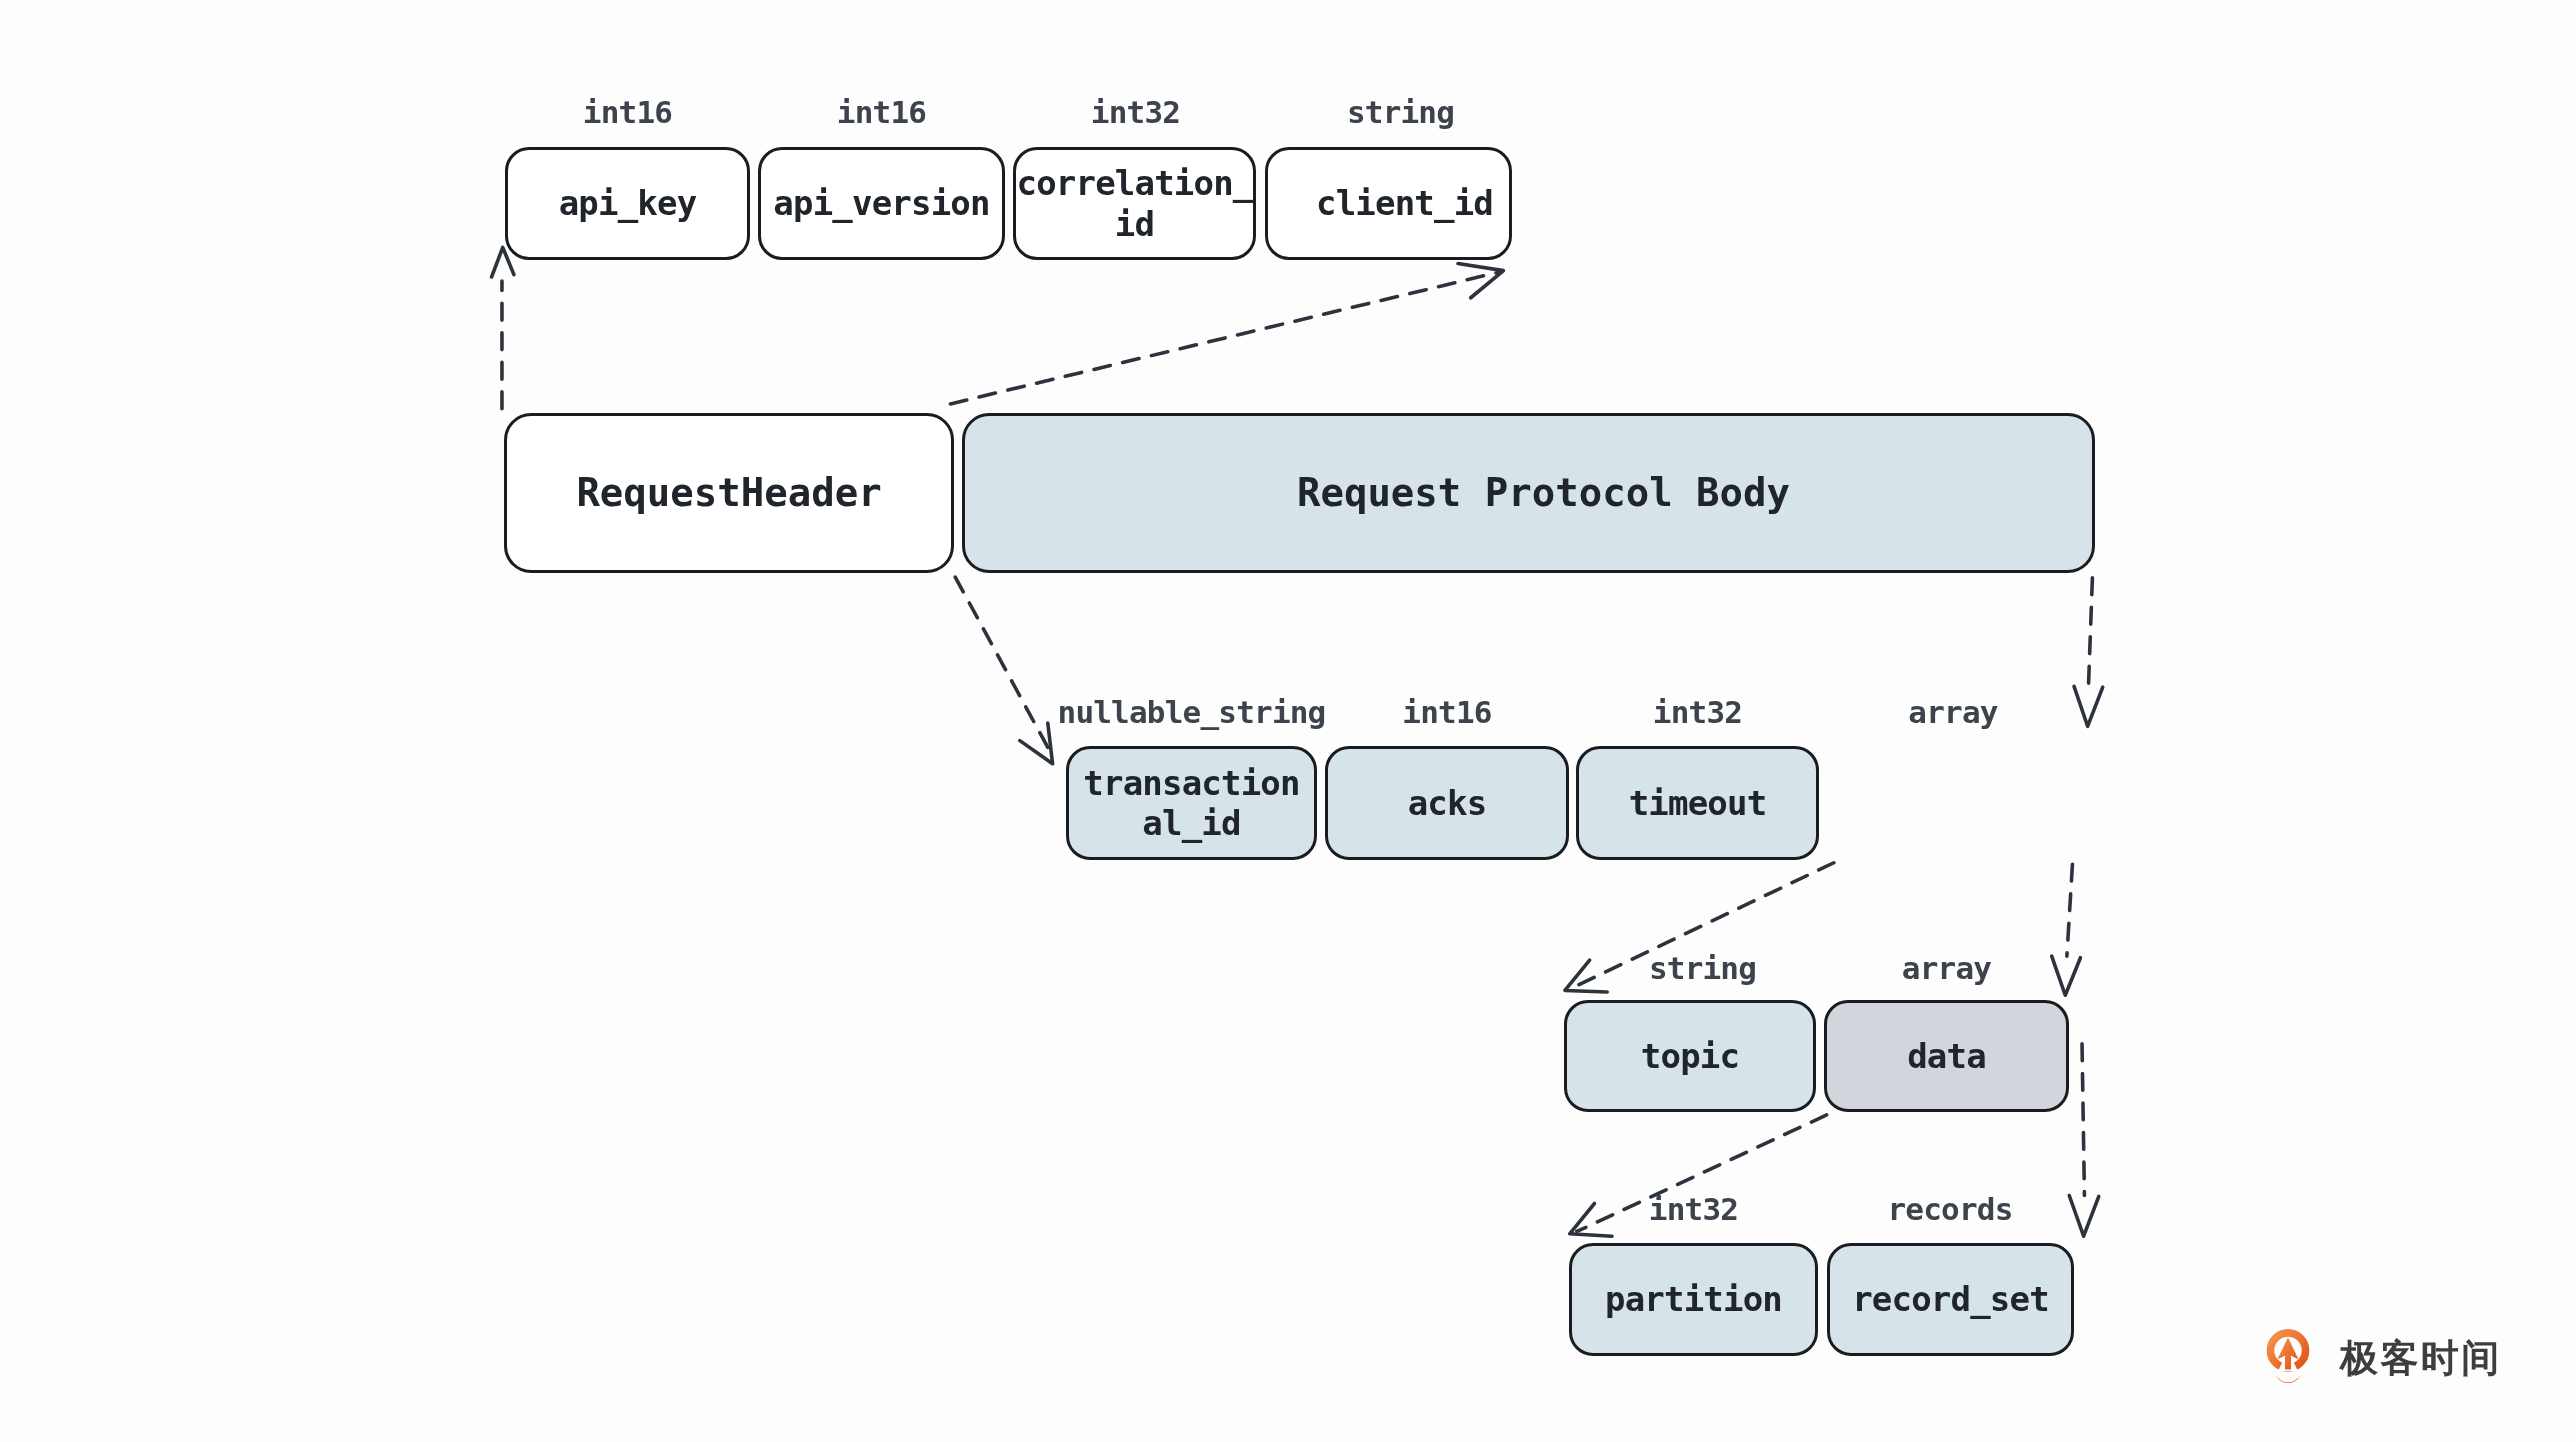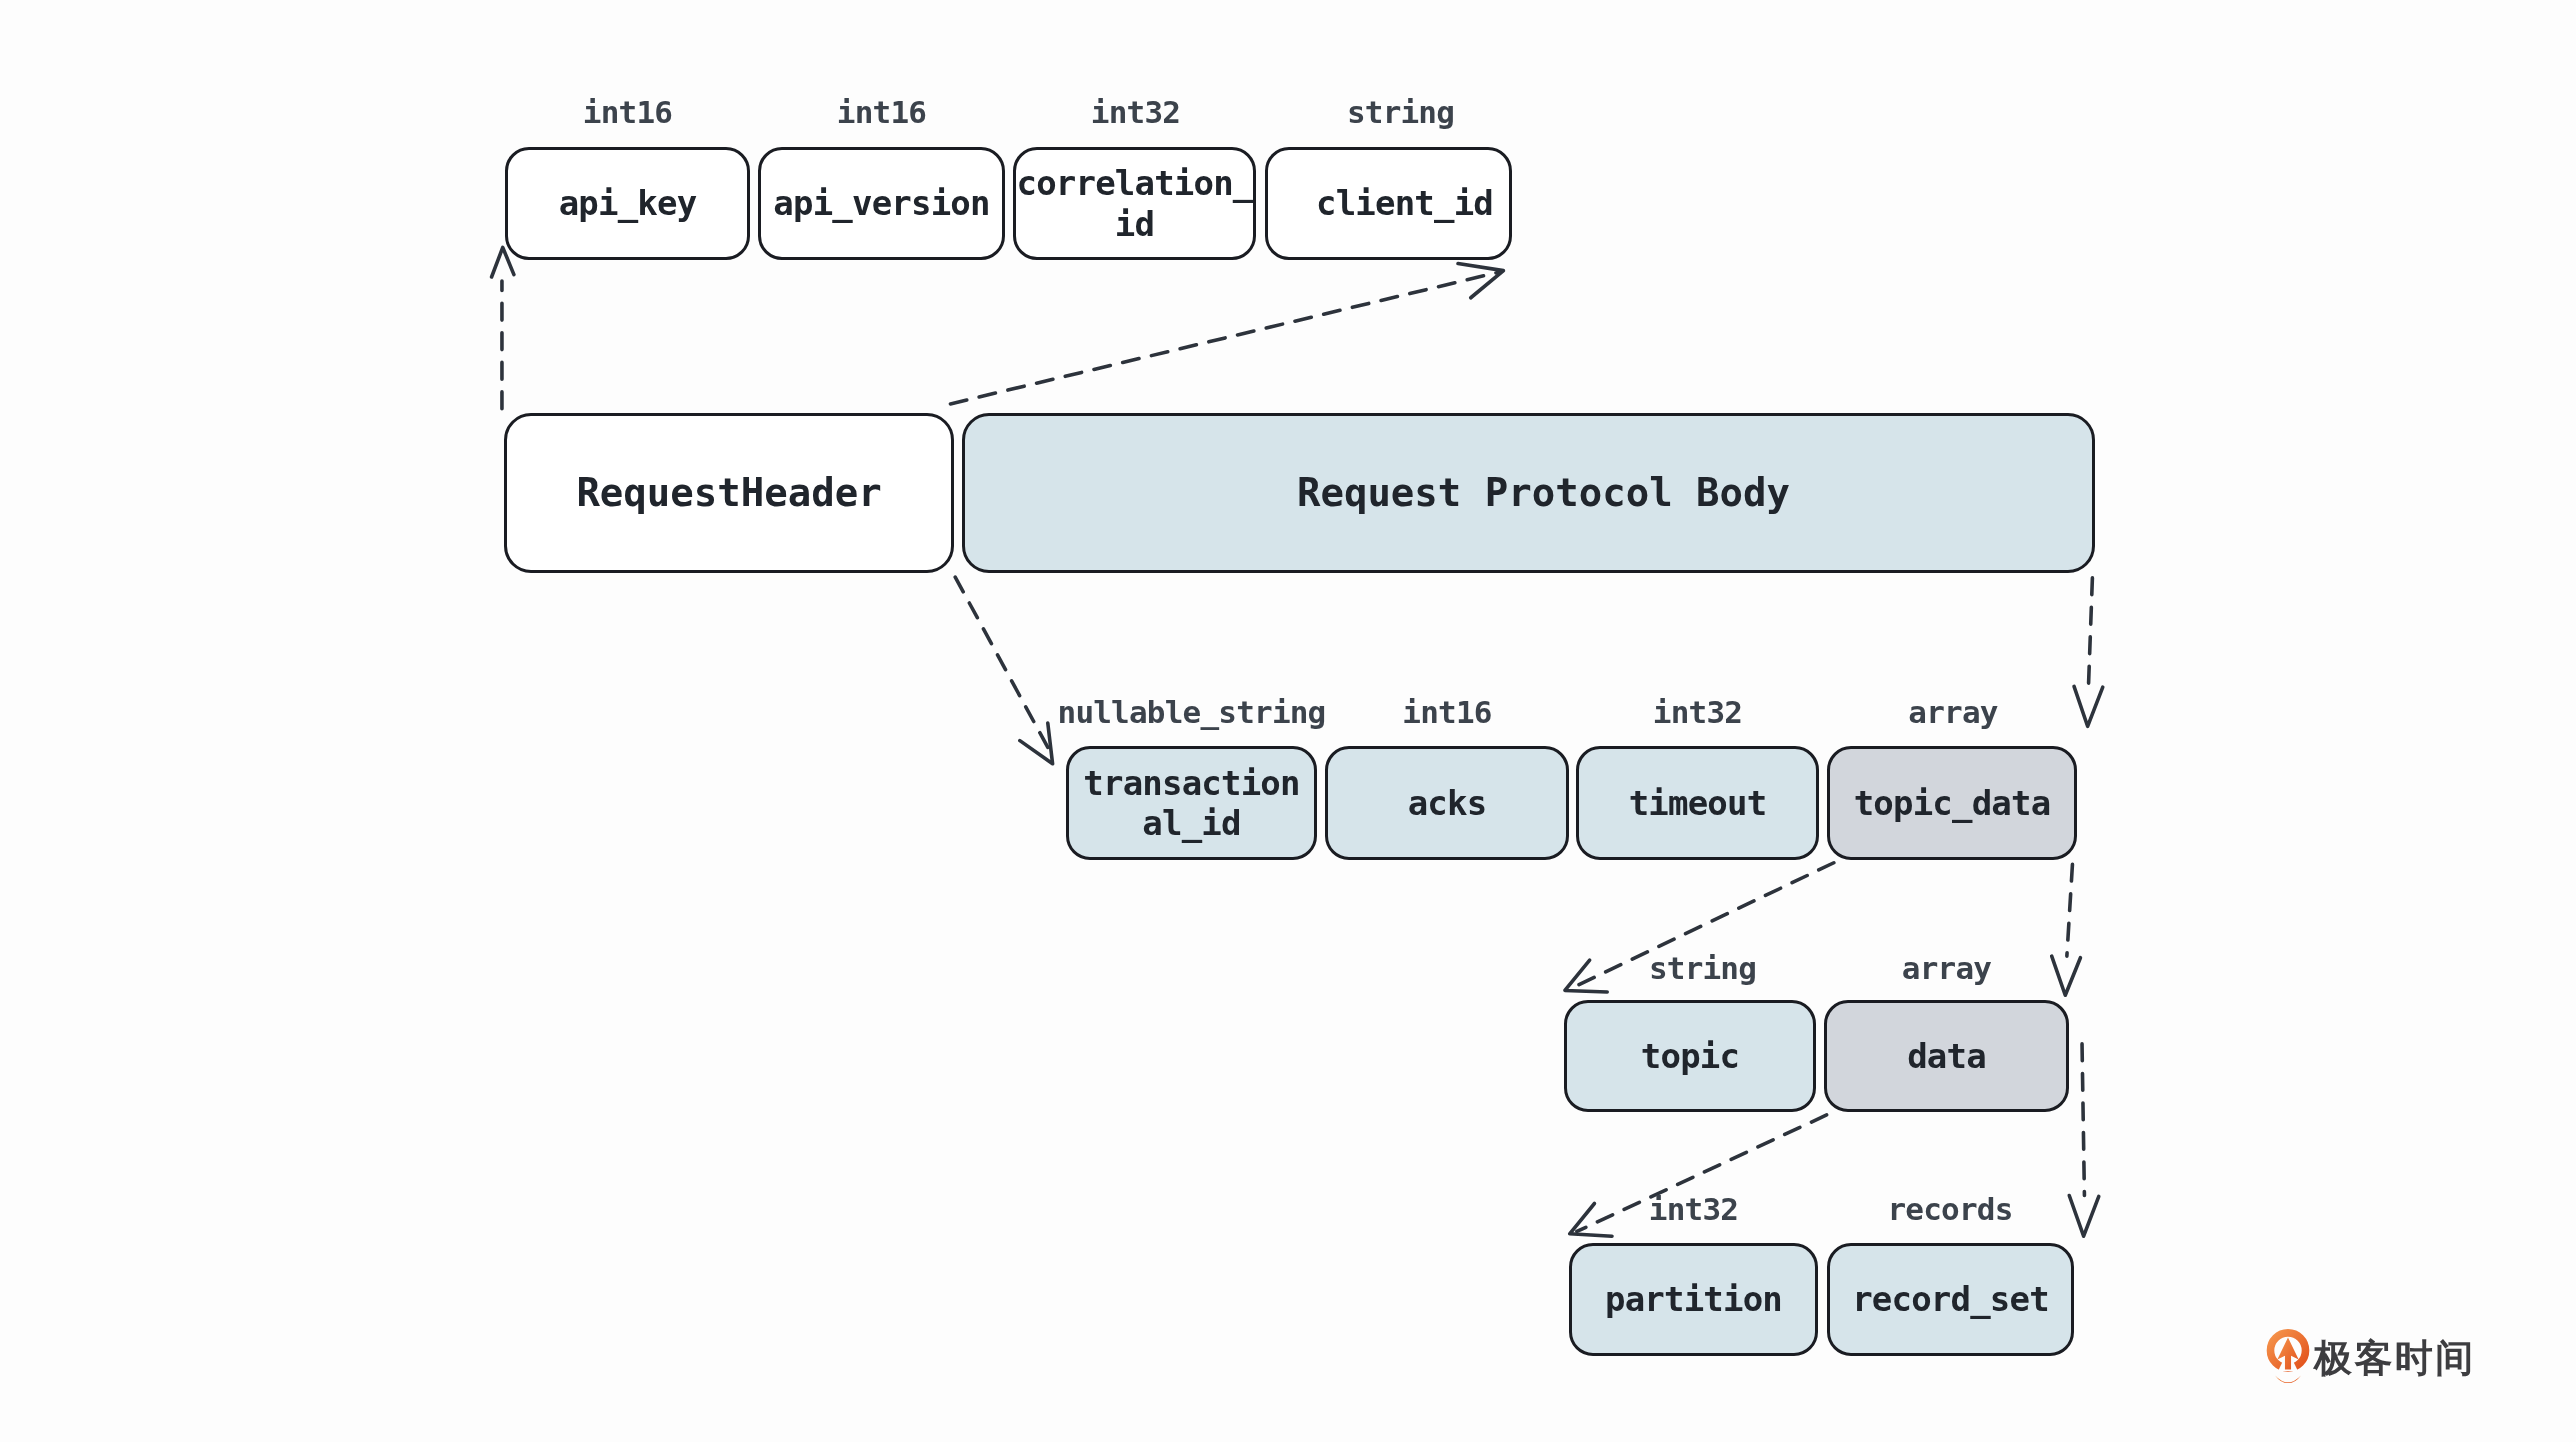--- a/index.html
+++ b/index.html
@@ -17,21 +17,21 @@
         border-radius:24px;display:flex;align-items:center;justify-content:center;
         text-align:center;background:var(--white);}
   .fbox.blue{background:var(--blue);}
   .fbox.gray{background:var(--gray);}
   .fbox.big{border-radius:27px;}
   .box-text{font-size:34px;font-weight:bold;color:var(--text);white-space:pre-line;
             line-height:1.18;letter-spacing:-0.8px;}
   .big .box-text{font-size:39px;letter-spacing:0;}
   .type-label{position:absolute;text-align:center;font-size:31px;font-weight:bold;
               color:var(--label);line-height:37px;letter-spacing:-0.8px;}
-  .logo{position:absolute;left:2265px;top:1323px;display:flex;align-items:center;gap:3px;}
+  .logo{position:absolute;left:2265px;top:1323px;display:flex;align-items:center;gap:29px;}
   .logo-text{font-family:"DejaVu Sans","Liberation Sans",sans-serif;font-size:38px;
              font-weight:600;color:var(--brand-text);letter-spacing:2.4px;line-height:1;}
 </style>
 </head>
 <body>
 
 <div class="canvas">
 
   <svg class="arrows" viewBox="0 0 3228 1808">
     <g>
@@ -102,23 +102,20 @@
   <div class="fbox blue" style="left:1066px;top:746px;width:251px;height:114px;">
     <span class="box-text">transaction
 al_id</span>
   </div>
   <div class="fbox blue" style="left:1576px;top:746px;width:243px;height:114px;">
     <span class="box-text">timeout</span>
   </div>
   <div class="fbox blue" style="left:1325px;top:746px;width:244px;height:114px;">
     <span class="box-text">acks</span>
   </div>
-  <div class="fbox gray" style="left:1827px;top:746px;width:250px;height:114px;">
-    <span class="box-text">topic_data</span>
-  </div>
 
   <div class="type-label" style="left:1543px;top:950px;width:319px;">string</div>
   <div class="type-label" style="left:1792px;top:950px;width:309px;">array</div>
 
   <div class="fbox blue" style="left:1564px;top:1000px;width:252px;height:112px;">
     <span class="box-text">topic</span>
   </div>
   <div class="fbox gray" style="left:1824px;top:1000px;width:245px;height:112px;">
     <span class="box-text">data</span>
   </div>

